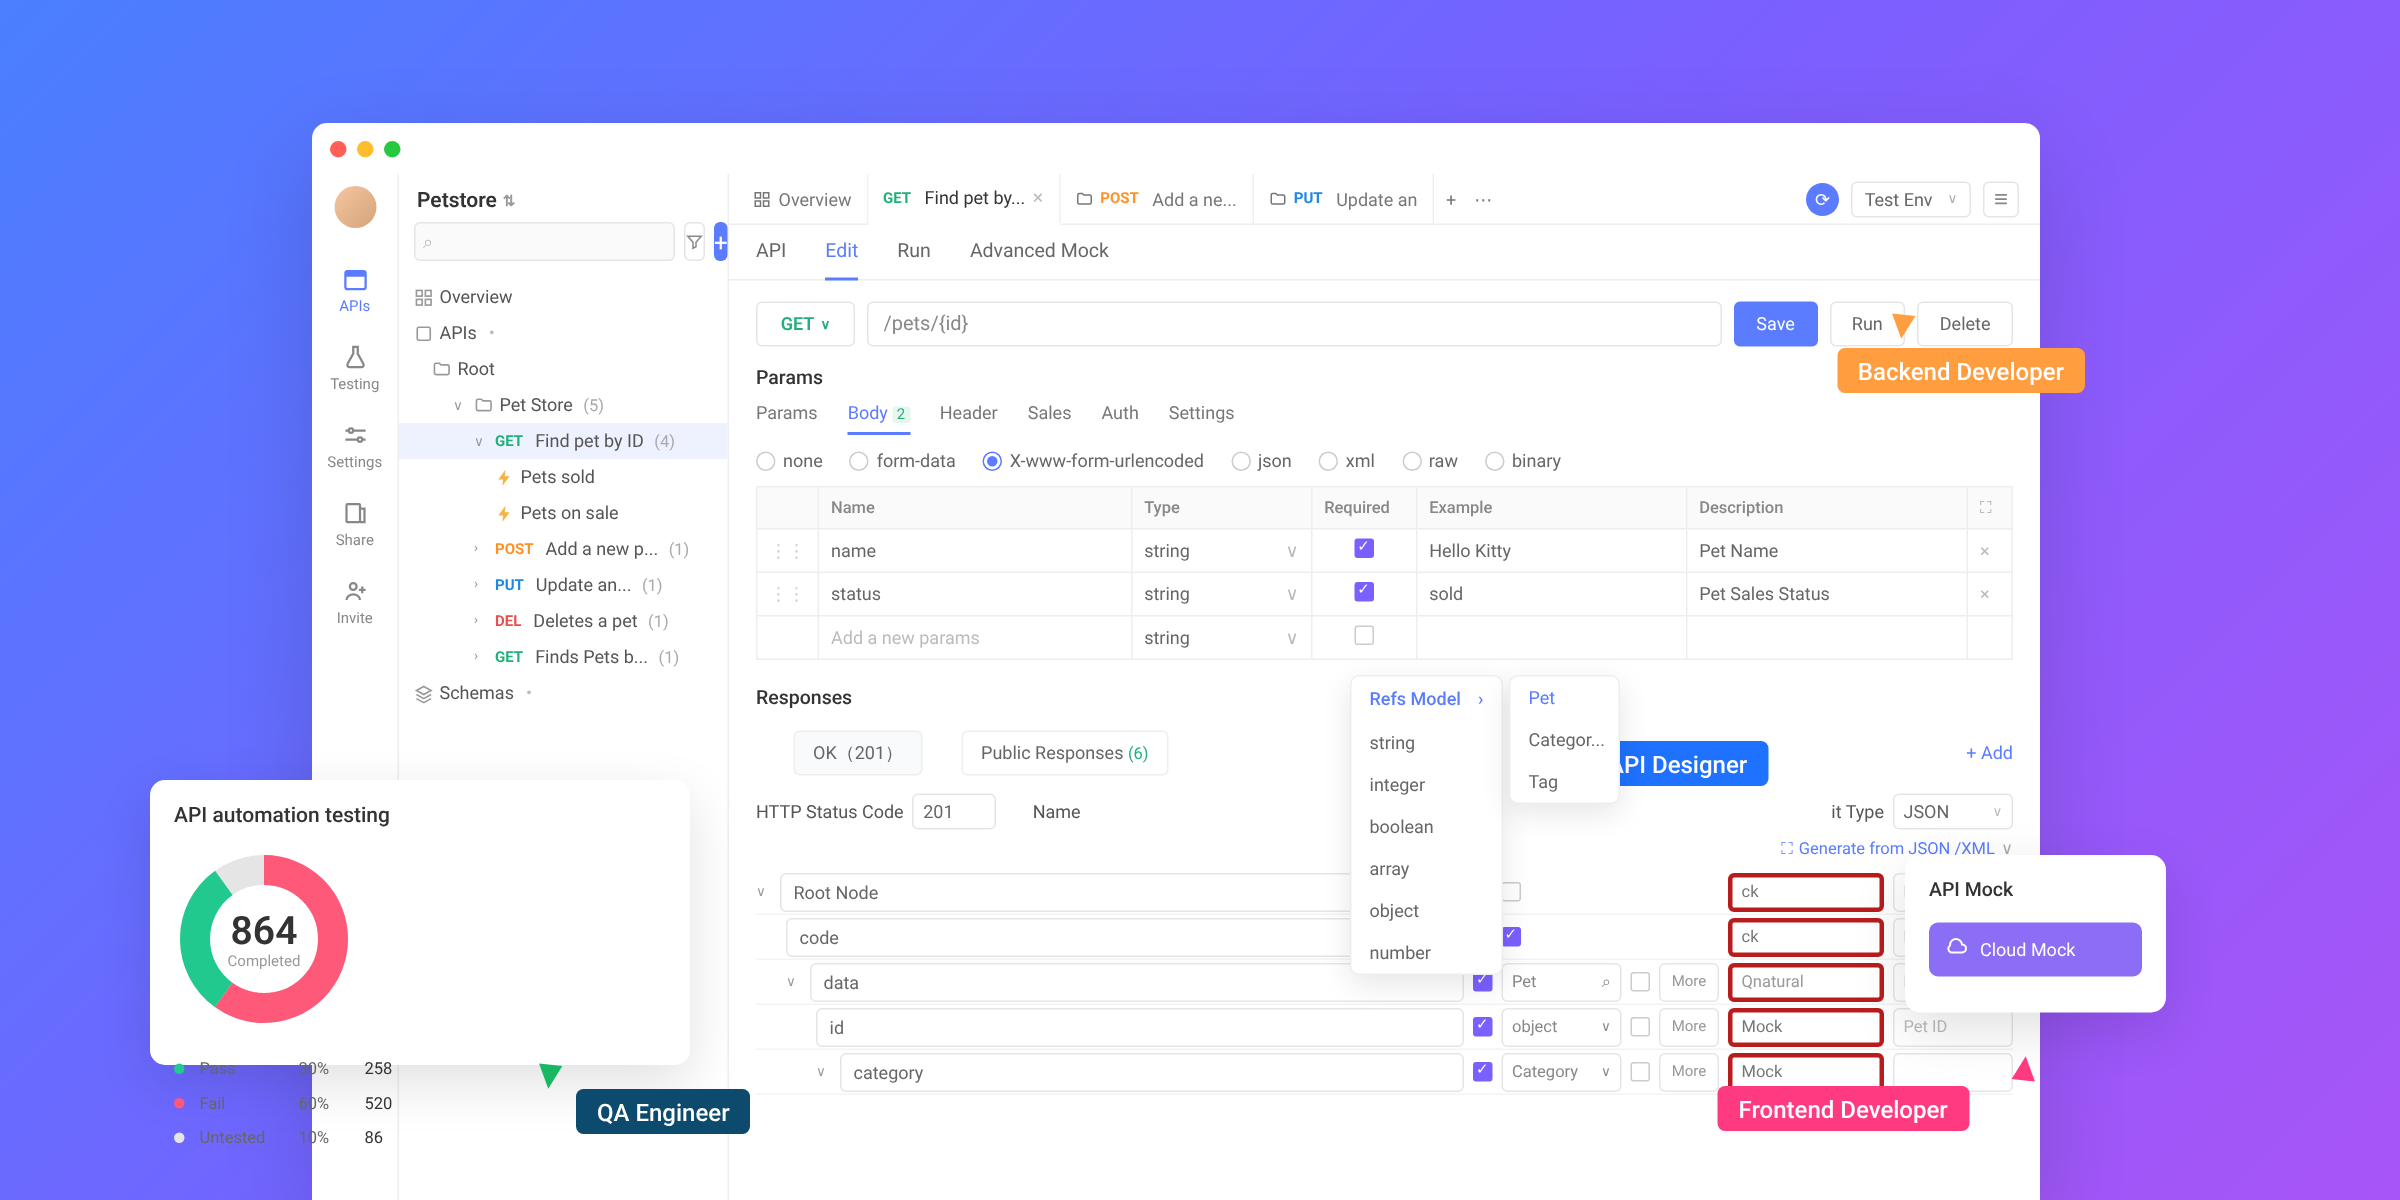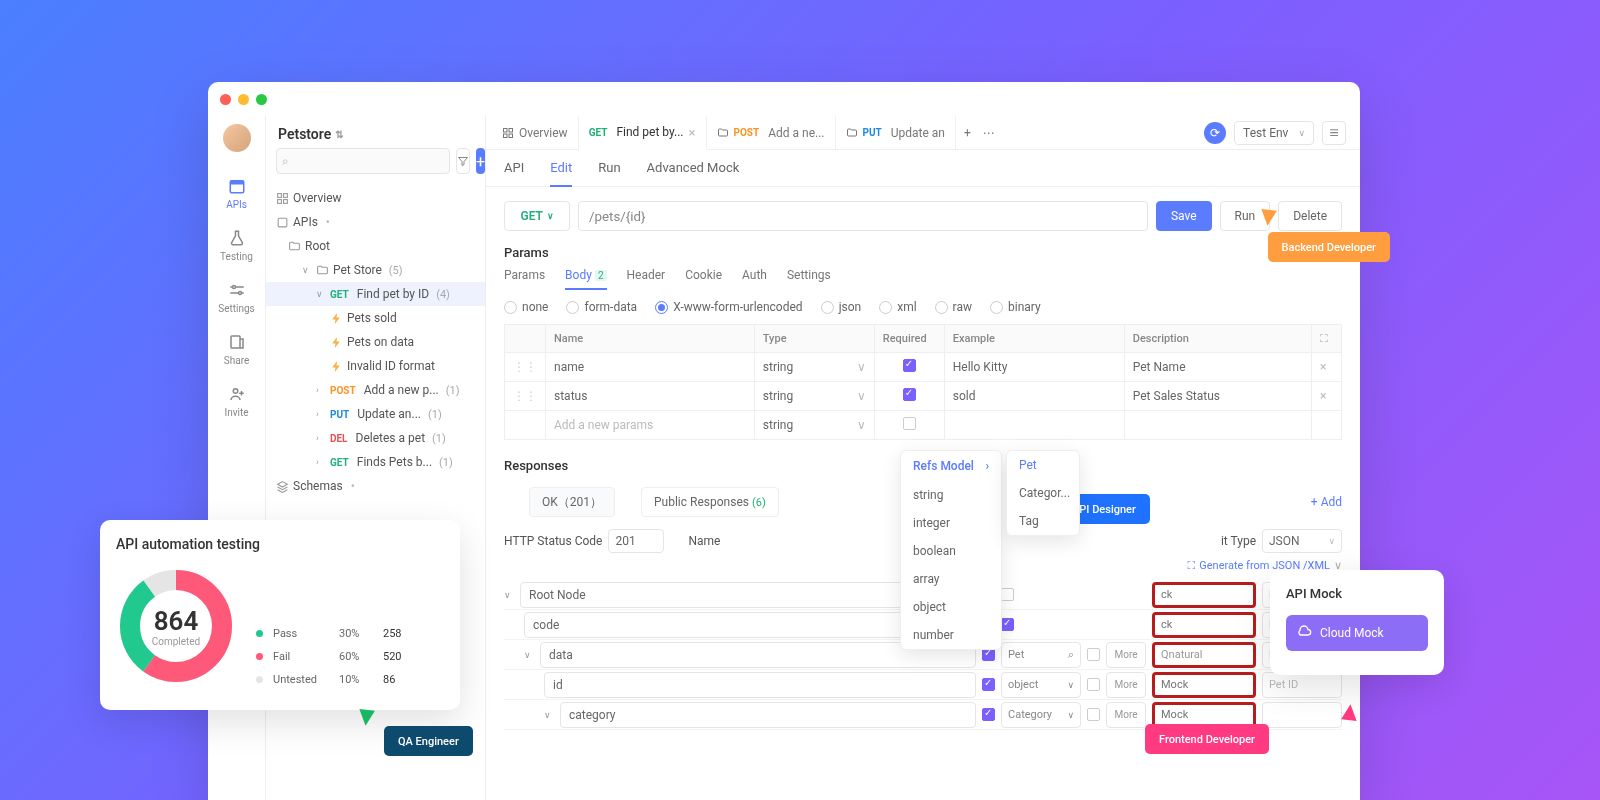--- a/index.html
+++ b/index.html
@@ -80,36 +80,36 @@
 .more-btn { width: 40px; height: 26px; border: 1px solid #e5e5e5; border-radius: 4px; font-size: 10px; color: #999; display: flex; align-items: center; justify-content: center; }
 .mock-inp { width: 104px; height: 26px; border: 3px solid #b91c1c; border-radius: 4px; padding: 0 6px; color: #999; font-size: 11px; }
 .desc-inp { width: 80px; height: 26px; border: 1px solid #e5e5e5; border-radius: 4px; padding: 0 6px; color: #bbb; font-size: 11px; }
 .pop-menu { position: absolute; background: #fff; border: 1px solid #eee; border-radius: 6px; box-shadow: 0 6px 20px rgba(0,0,0,0.1); font-size: 12px; z-index: 50; }
 .pop-menu .pm-hdr { padding: 8px 12px; color: #5b7cff; font-weight: 500; display: flex; justify-content: space-between; }
 .pop-menu .pm-item { padding: 7px 12px; color: #666; cursor: pointer; }
 
 .overlay-card { position: absolute; background: #fff; border-radius: 10px; box-shadow: 0 12px 36px rgba(0,0,0,0.12); }
 .qa-card { left: 100px; top: 520px; width: 360px; height: 190px; padding: 16px; }
 .qa-title { font-size: 14px; color: #333; font-weight: 500; margin-bottom: 14px; }
-.qa-body { display: flex; align-items: flex-end; gap: 20px; }
+.qa-body { display: flex; align-items: flex-start; gap: 20px; flex-direction: column; }
 .donut { position: relative; width: 120px; height: 120px; }
 .donut svg { transform: rotate(-90deg); }
 .donut-center { position: absolute; inset: 0; display: flex; flex-direction: column; align-items: center; justify-content: center; }
 .donut-num { font-size: 26px; font-weight: 600; color: #333; }
 .donut-lbl { font-size: 10px; color: #999; }
 .legend { font-size: 11px; color: #666; display: flex; flex-direction: column; gap: 10px; }
 .lg-row { display: flex; align-items: center; gap: 10px; }
 .lg-dot { width: 7px; height: 7px; border-radius: 50%; }
 .lg-name { width: 56px; } .lg-pct { width: 34px; } .lg-val { color: #333; }
 .mock-card { left: 1270px; top: 570px; width: 174px; padding: 16px; }
 .mock-title { font-size: 13px; font-weight: 500; color: #333; margin-bottom: 14px; }
 .mock-opt { height: 36px; border-radius: 6px; display: flex; align-items: center; gap: 8px; padding: 0 10px; font-size: 12px; margin-bottom: 8px; cursor: pointer; }
 .mock-opt.local { color: #666; }
 .mock-opt.cloud { background: #8b6ef5; color: #fff; }
-.role-tag { position: absolute; height: 30px; padding: 0 14px; border-radius: 5px; color: #fff; font-size: 11px; font-weight: 500; display: flex; align-items: center; }
+.role-tag { position: absolute; height: 30px; padding: 0 14px; border-radius: 5px; color: #fff; font-size: 16px; font-weight: 500; display: flex; align-items: center; }
 .tag-backend { background: #ff9d3f; right: 210px; top: 232px; }
 .tag-designer { background: #1e72ff; left: 1058px; top: 494px; }
 .tag-frontend { background: #ff3a80; left: 1145px; top: 724px; }
 .tag-qa { background: #0c4a6e; left: 384px; top: 726px; }
 .cursor-arrow { position: absolute; width: 0; height: 0; }
 .ca-orange { left: 1264px; top: 206px; border-left: 14px solid #ff9d3f; border-top: 7px solid transparent; border-bottom: 11px solid transparent; transform: rotate(-20deg); }
 .ca-blue { left: 1038px; top: 474px; border-left: 14px solid #1e72ff; border-top: 7px solid transparent; border-bottom: 11px solid transparent; transform: rotate(-20deg); }
 .ca-pink { left: 1340px; top: 706px; border-left: 14px solid #ff3a80; border-top: 7px solid transparent; border-bottom: 11px solid transparent; transform: rotate(160deg); }
 .ca-green { left: 362px; top: 706px; border-left: 14px solid #18b862; border-top: 7px solid transparent; border-bottom: 11px solid transparent; transform: rotate(-20deg); }
 </style>
@@ -228,27 +228,21 @@
         <div class="tree-row indent-4">
             <svg class="ico-s" viewBox="0 0 24 24" fill="#f5b342">
               <path d="M13 2L4 14h6l-1 8 9-12h-6z"></path>
             </svg>
             <span>Pets sold</span>
           </div>
         <div class="tree-row indent-4">
             <svg class="ico-s" viewBox="0 0 24 24" fill="#f5b342">
               <path d="M13 2L4 14h6l-1 8 9-12h-6z"></path>
             </svg>
-            <span>Pets on data</span>
-          </div>
-        <div class="tree-row indent-4">
-            <svg class="ico-s" viewBox="0 0 24 24" fill="#f5b342">
-              <path d="M13 2L4 14h6l-1 8 9-12h-6z"></path>
-            </svg>
-            <span>Invalid ID format</span>
+            <span>Pets on sale</span>
           </div>
         <div class="tree-row indent-3">
             <span class="chev">›</span>
             <span class="method m-post">POST</span>
             <span>Add a new p...</span>
             <span class="count">(1)</span>
           </div>
         <div class="tree-row indent-3">
             <span class="chev">›</span>
             <span class="method m-put">PUT</span>
@@ -336,21 +330,21 @@
           <button class="btn primary">Save</button>
           <button class="btn">Run</button>
           <button class="btn">Delete</button>
         </div>
 
         <div class="sec-title">Params</div>
         <div class="param-tabs">
           <div class="ptab">Params</div>
           <div class="ptab active"><span>Body</span><span class="badge">2</span></div>
           <div class="ptab">Header</div>
-          <div class="ptab">Cookie</div>
+          <div class="ptab">Sales</div>
           <div class="ptab">Auth</div>
           <div class="ptab">Settings</div>
         </div>
         <div class="radio-row">
           <label class="radio">
               <span class="radio-c"></span>
               <span>none</span>
             </label>
           <label class="radio">
               <span class="radio-c"></span>

